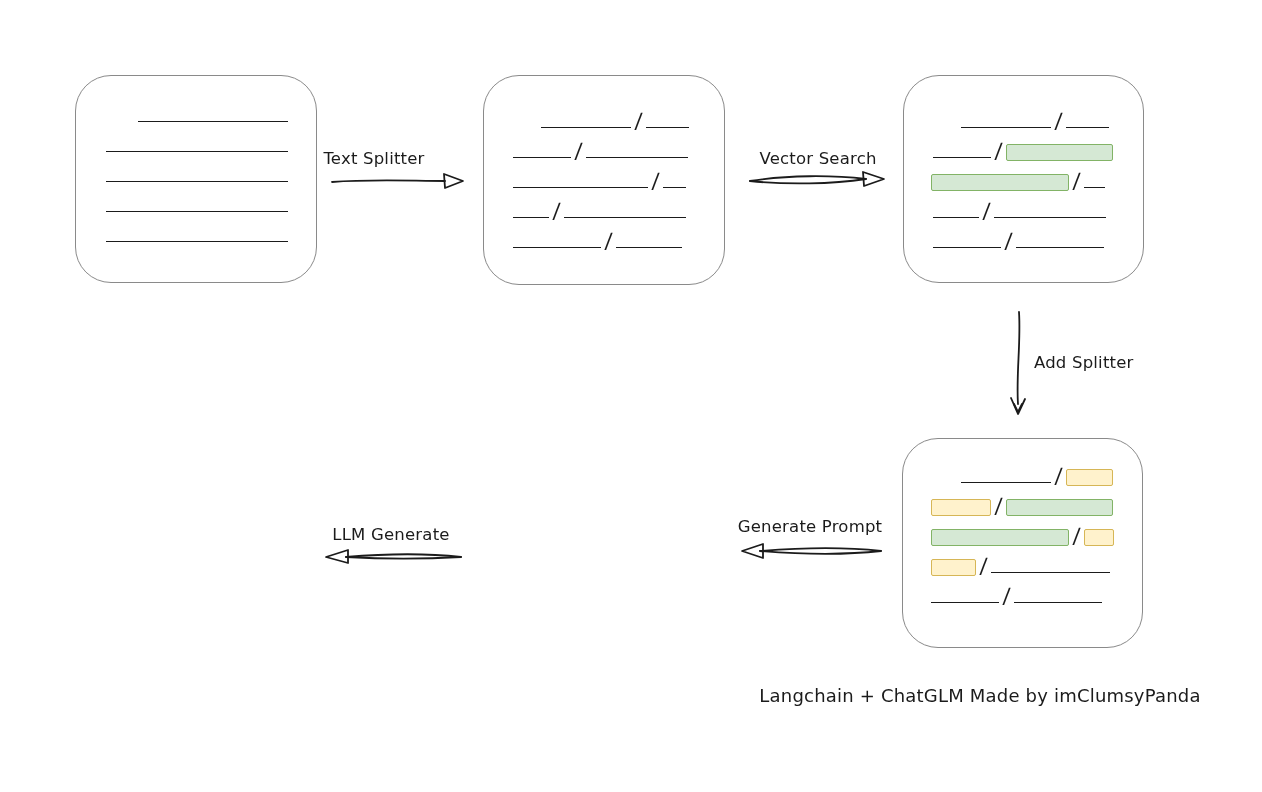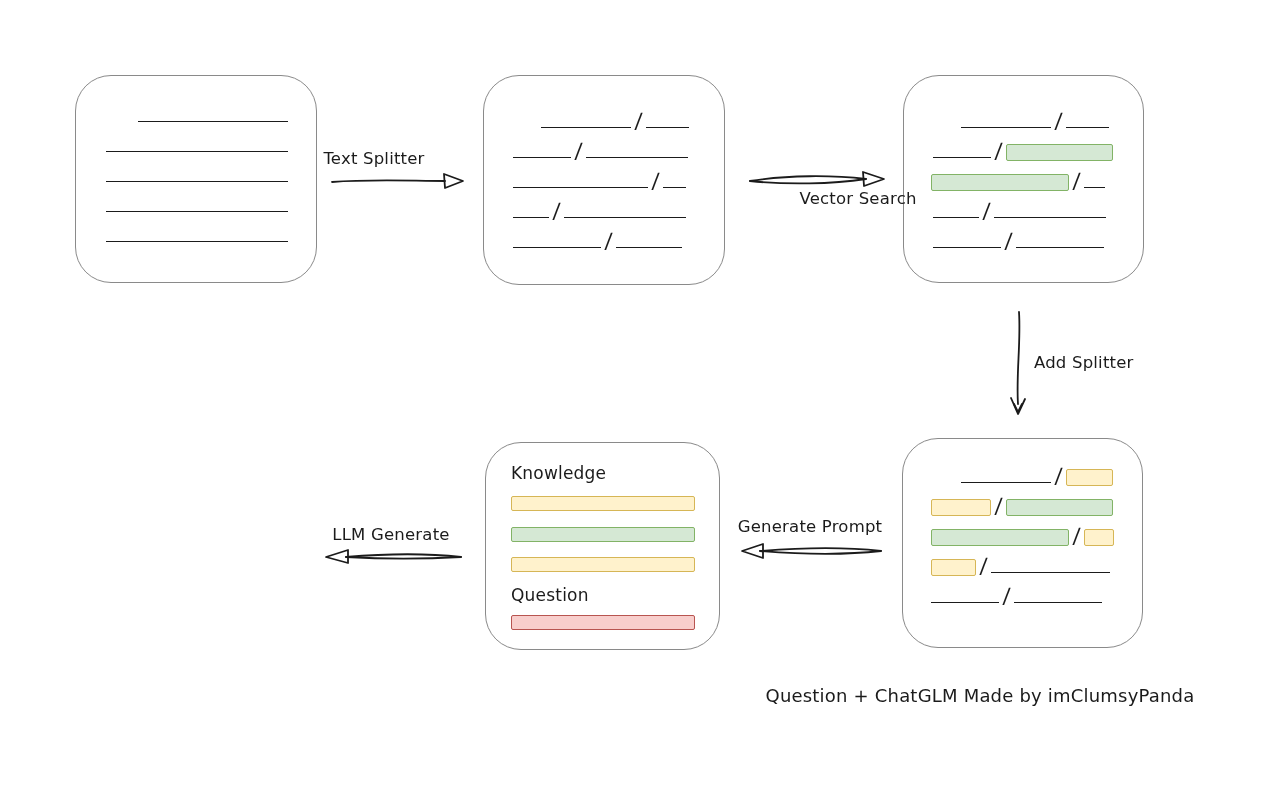--- a/index.html
+++ b/index.html
@@ -137,30 +137,20 @@
           <span class="seg-line" style="width: 119px;"></span>
         </div>
         <div class="row" style="padding-left: 28px;">
           <span class="seg-line" style="width: 68px;"></span>
           <span class="seg-slash">/</span>
           <span class="seg-line" style="width: 88px;"></span>
         </div>
       </div>
   </div>
 
-  <div class="box" style="left:485px;top:442px;width:235px;height:208px;">
-    <div class="box-title" style="left:25px;top:20px;">Knowledge</div>
-    <div></div>
-    <div class="box-title" style="left:25px;top:142px;">Question</div>
-    <div></div>
-  <div class="prompt-bar" style="top: 53px; background: rgb(255, 242, 204); border-color: rgb(214, 182, 86);"></div>
-      <div class="prompt-bar" style="top: 83.5px; background: rgb(213, 232, 212); border-color: rgb(130, 179, 102);"></div>
-      <div class="prompt-bar" style="top: 114px; background: rgb(255, 242, 204); border-color: rgb(214, 182, 86);"></div>
-      <div class="prompt-bar" style="top: 172px; background: rgb(248, 206, 204); border-color: rgb(184, 84, 80);"></div>
-    </div>
 
 
   <svg class="arrows" width="1262" height="792" viewBox="0 0 1262 792">
     <g>
       <path class="stroke" d="M332,182 C372,179 412,181 445,181"></path>
       <path class="stroke" d="M444,174 L463,181 L445,188 Z"></path>
     </g>
     <g>
       <path class="stroke" d="M750,181 C788,175 832,175 866,179"></path>
       <path class="stroke" d="M750,181 C788,185 832,184 866,179"></path>
@@ -177,20 +167,20 @@
       <path class="stroke" d="M763,544 L742,551 L763,558 Z"></path>
     </g>
     <g>
       <path class="stroke" d="M461,557 C425,553 382,554 346,557"></path>
       <path class="stroke" d="M461,557 C425,559 382,559 346,557"></path>
       <path class="stroke" d="M348,550 L326,557 L348,563 Z"></path>
     </g>
   </svg>
 
   <div class="arrow-label centered" style="left:374px;top:149px;">Text Splitter</div>
-  <div class="arrow-label centered" style="left:858px;top:149px;margin-top:40px;">Vector Search</div>
+  <div class="arrow-label centered" style="left:818px;top:149px;">Vector Search</div>
   <div class="arrow-label" style="left:1034px;top:353px;">Add Splitter</div>
   <div class="arrow-label centered" style="left:810px;top:517px;">Generate Prompt</div>
   <div class="arrow-label centered" style="left:391px;top:525px;">LLM Generate</div>
 
-  <div id="caption" style="left:980px;top:685px;">Question + ChatGLM Made by imClumsyPanda</div>
+  <div id="caption" style="left:980px;top:685px;">Langchain + ChatGLM Made by imClumsyPanda</div>
 
 </div>
 
 </body></html>

